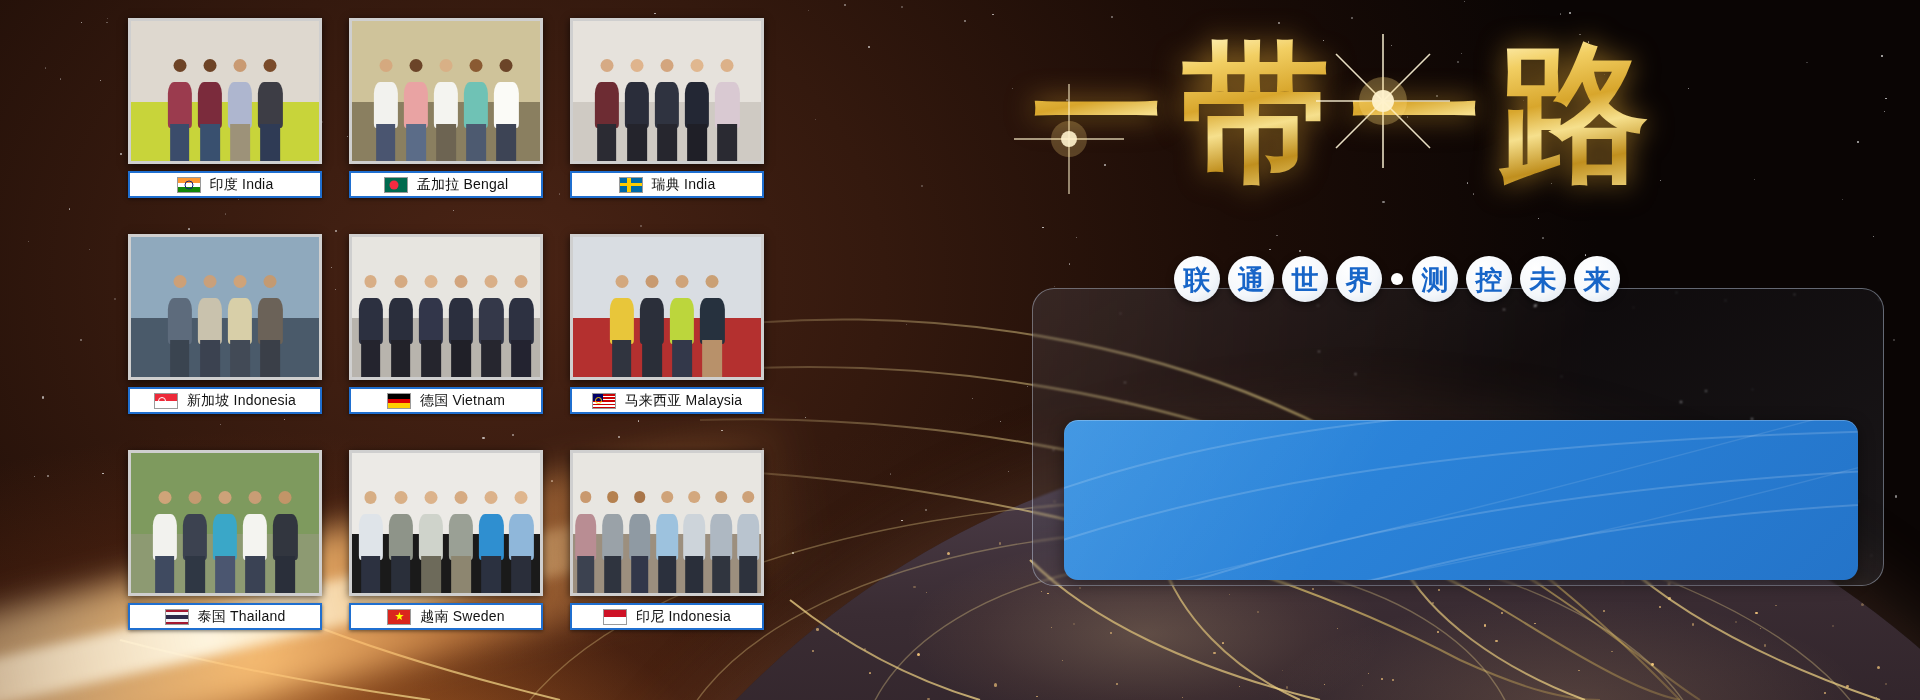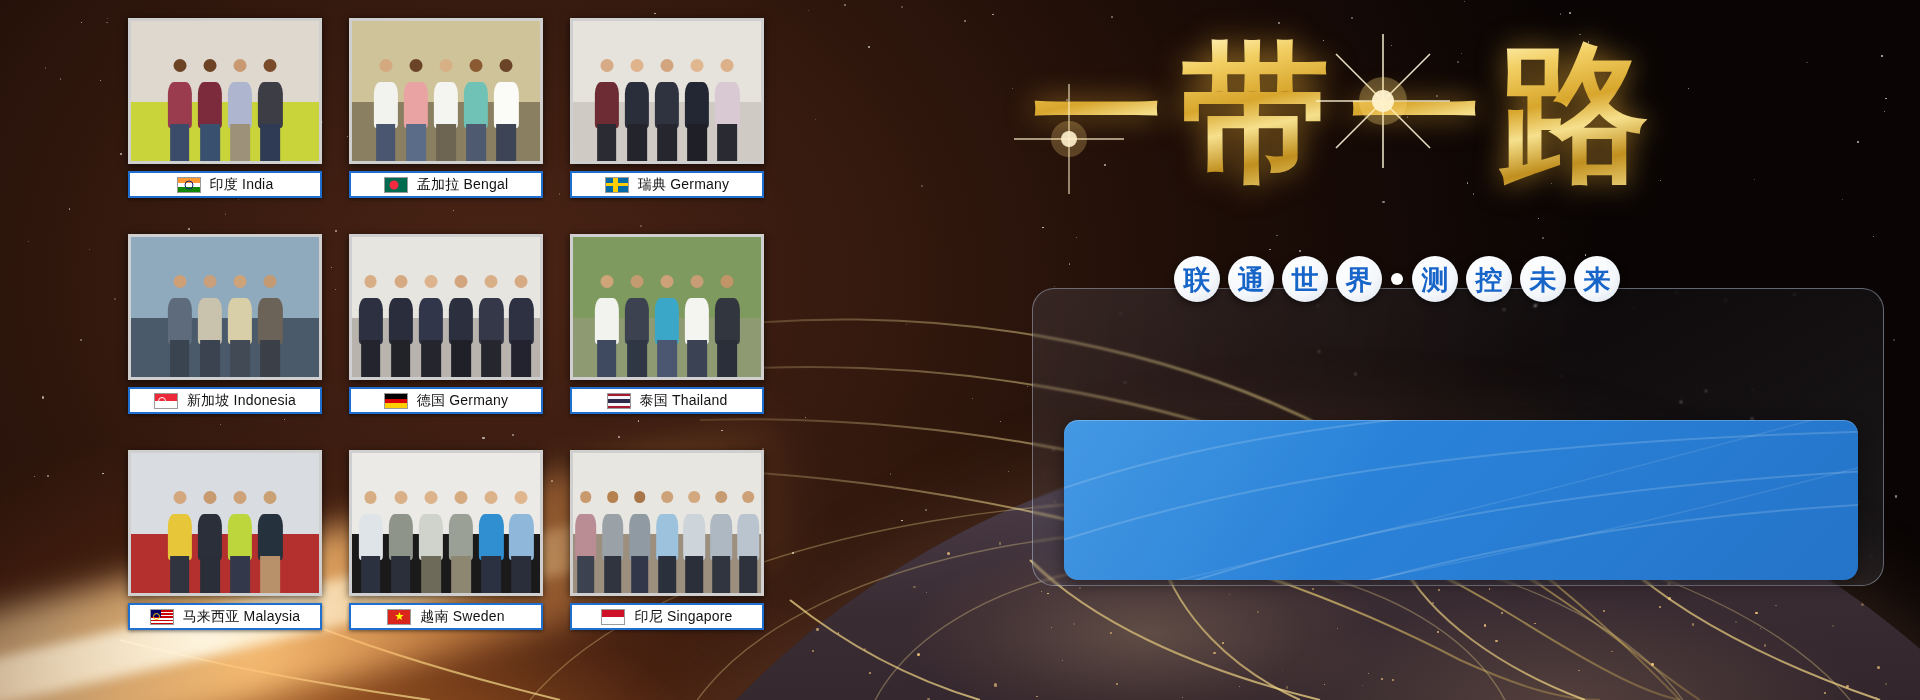--- a/index.html
+++ b/index.html
@@ -718,21 +718,21 @@
               <div class="person">
                 <div class="head" style="background: rgb(220, 177, 137);"></div>
                 <div class="torso" style="background: rgb(217, 201, 210);"></div>
                 <div class="legs" style="background: rgb(42, 42, 50);"></div>
               </div>
             </div>
           </div>
         </div>
         <div class="caption">
           <span class="flag fl-sweden"></span>
-          <span class="cap-text">瑞典 Germany</span>
+          <span class="cap-text">瑞典 India</span>
         </div>
       </div>
       <div class="photo-cell">
         <div class="photo-frame">
           <div class="photo-inner">
             <div class="bgwash" style="background: linear-gradient(rgb(143, 169, 189) 0%, rgb(143, 169, 189) 58%, rgb(74, 90, 106) 58%, rgb(74, 90, 106) 100%);"></div>
             <div class="people">
               <div class="person">
                 <div class="head" style="background: rgb(205, 160, 119);"></div>
                 <div class="torso" style="background: rgb(93, 107, 124);"></div>
@@ -794,21 +794,54 @@
               <div class="person">
                 <div class="head" style="background: rgb(214, 171, 132);"></div>
                 <div class="torso" style="background: rgb(45, 49, 65);"></div>
                 <div class="legs" style="background: rgb(35, 35, 48);"></div>
               </div>
             </div>
           </div>
         </div>
         <div class="caption">
           <span class="flag fl-germany"></span>
-          <span class="cap-text">德国 Germany</span>
+          <span class="cap-text">德国 Vietnam</span>
+        </div>
+      </div>
+      <div class="photo-cell">
+        <div class="photo-frame">
+          <div class="photo-inner">
+            <div class="bgwash" style="background: linear-gradient(rgb(217, 221, 226) 0%, rgb(217, 221, 226) 58%, rgb(180, 48, 47) 58%, rgb(180, 48, 47) 100%);"></div>
+            <div class="people">
+              <div class="person">
+                <div class="head" style="background: rgb(211, 168, 126);"></div>
+                <div class="torso" style="background: rgb(232, 198, 58);"></div>
+                <div class="legs" style="background: rgb(48, 52, 63);"></div>
+              </div>
+              <div class="person">
+                <div class="head" style="background: rgb(200, 154, 112);"></div>
+                <div class="torso" style="background: rgb(43, 47, 58);"></div>
+                <div class="legs" style="background: rgb(42, 46, 56);"></div>
+              </div>
+              <div class="person">
+                <div class="head" style="background: rgb(207, 163, 121);"></div>
+                <div class="torso" style="background: rgb(188, 214, 60);"></div>
+                <div class="legs" style="background: rgb(51, 56, 74);"></div>
+              </div>
+              <div class="person">
+                <div class="head" style="background: rgb(202, 160, 117);"></div>
+                <div class="torso" style="background: rgb(38, 49, 62);"></div>
+                <div class="legs" style="background: rgb(184, 145, 106);"></div>
+              </div>
+            </div>
+          </div>
+        </div>
+        <div class="caption">
+          <span class="flag fl-malaysia"></span>
+          <span class="cap-text">马来西亚 Malaysia</span>
         </div>
       </div>
       <div class="photo-cell">
         <div class="photo-frame">
           <div class="photo-inner">
             <div class="bgwash" style="background: linear-gradient(rgb(126, 154, 94) 0%, rgb(126, 154, 94) 58%, rgb(141, 154, 114) 58%, rgb(141, 154, 114) 100%);"></div>
             <div class="people">
               <div class="person">
                 <div class="head" style="background: rgb(207, 164, 121);"></div>
                 <div class="torso" style="background: rgb(242, 242, 238);"></div>
@@ -838,53 +871,20 @@
           </div>
         </div>
         <div class="caption">
           <span class="flag fl-thailand"></span>
           <span class="cap-text">泰国 Thailand</span>
         </div>
       </div>
       <div class="photo-cell">
         <div class="photo-frame">
           <div class="photo-inner">
-            <div class="bgwash" style="background: linear-gradient(rgb(217, 221, 226) 0%, rgb(217, 221, 226) 58%, rgb(180, 48, 47) 58%, rgb(180, 48, 47) 100%);"></div>
-            <div class="people">
-              <div class="person">
-                <div class="head" style="background: rgb(211, 168, 126);"></div>
-                <div class="torso" style="background: rgb(232, 198, 58);"></div>
-                <div class="legs" style="background: rgb(48, 52, 63);"></div>
-              </div>
-              <div class="person">
-                <div class="head" style="background: rgb(200, 154, 112);"></div>
-                <div class="torso" style="background: rgb(43, 47, 58);"></div>
-                <div class="legs" style="background: rgb(42, 46, 56);"></div>
-              </div>
-              <div class="person">
-                <div class="head" style="background: rgb(207, 163, 121);"></div>
-                <div class="torso" style="background: rgb(188, 214, 60);"></div>
-                <div class="legs" style="background: rgb(51, 56, 74);"></div>
-              </div>
-              <div class="person">
-                <div class="head" style="background: rgb(202, 160, 117);"></div>
-                <div class="torso" style="background: rgb(38, 49, 62);"></div>
-                <div class="legs" style="background: rgb(184, 145, 106);"></div>
-              </div>
-            </div>
-          </div>
-        </div>
-        <div class="caption">
-          <span class="flag fl-malaysia"></span>
-          <span class="cap-text">马来西亚 Malaysia</span>
-        </div>
-      </div>
-      <div class="photo-cell">
-        <div class="photo-frame">
-          <div class="photo-inner">
             <div class="bgwash" style="background: linear-gradient(rgb(236, 234, 230) 0%, rgb(236, 234, 230) 58%, rgb(26, 26, 26) 58%, rgb(26, 26, 26) 100%);"></div>
             <div class="people">
               <div class="person">
                 <div class="head" style="background: rgb(215, 174, 132);"></div>
                 <div class="torso" style="background: rgb(223, 228, 233);"></div>
                 <div class="legs" style="background: rgb(44, 49, 64);"></div>
               </div>
               <div class="person">
                 <div class="head" style="background: rgb(217, 176, 135);"></div>
                 <div class="torso" style="background: rgb(142, 148, 137);"></div>
@@ -956,21 +956,21 @@
               <div class="person">
                 <div class="head" style="background: rgb(205, 161, 120);"></div>
                 <div class="torso" style="background: rgb(185, 196, 207);"></div>
                 <div class="legs" style="background: rgb(45, 50, 61);"></div>
               </div>
             </div>
           </div>
         </div>
         <div class="caption">
           <span class="flag fl-indonesia"></span>
-          <span class="cap-text">印尼 Singapore</span>
+          <span class="cap-text">印尼 Indonesia</span>
         </div>
       </div>
     </div>
 
   <div id="calligraphy">
     <span class="cal-ch small">一</span>
     <span class="cal-ch">带</span>
     <span class="cal-ch small">一</span>
     <span class="cal-ch">路</span>
     <svg class="sparkle" style="left:288px; top:18px;" width="150" height="150" viewBox="0 0 150 150" aria-hidden="true">

